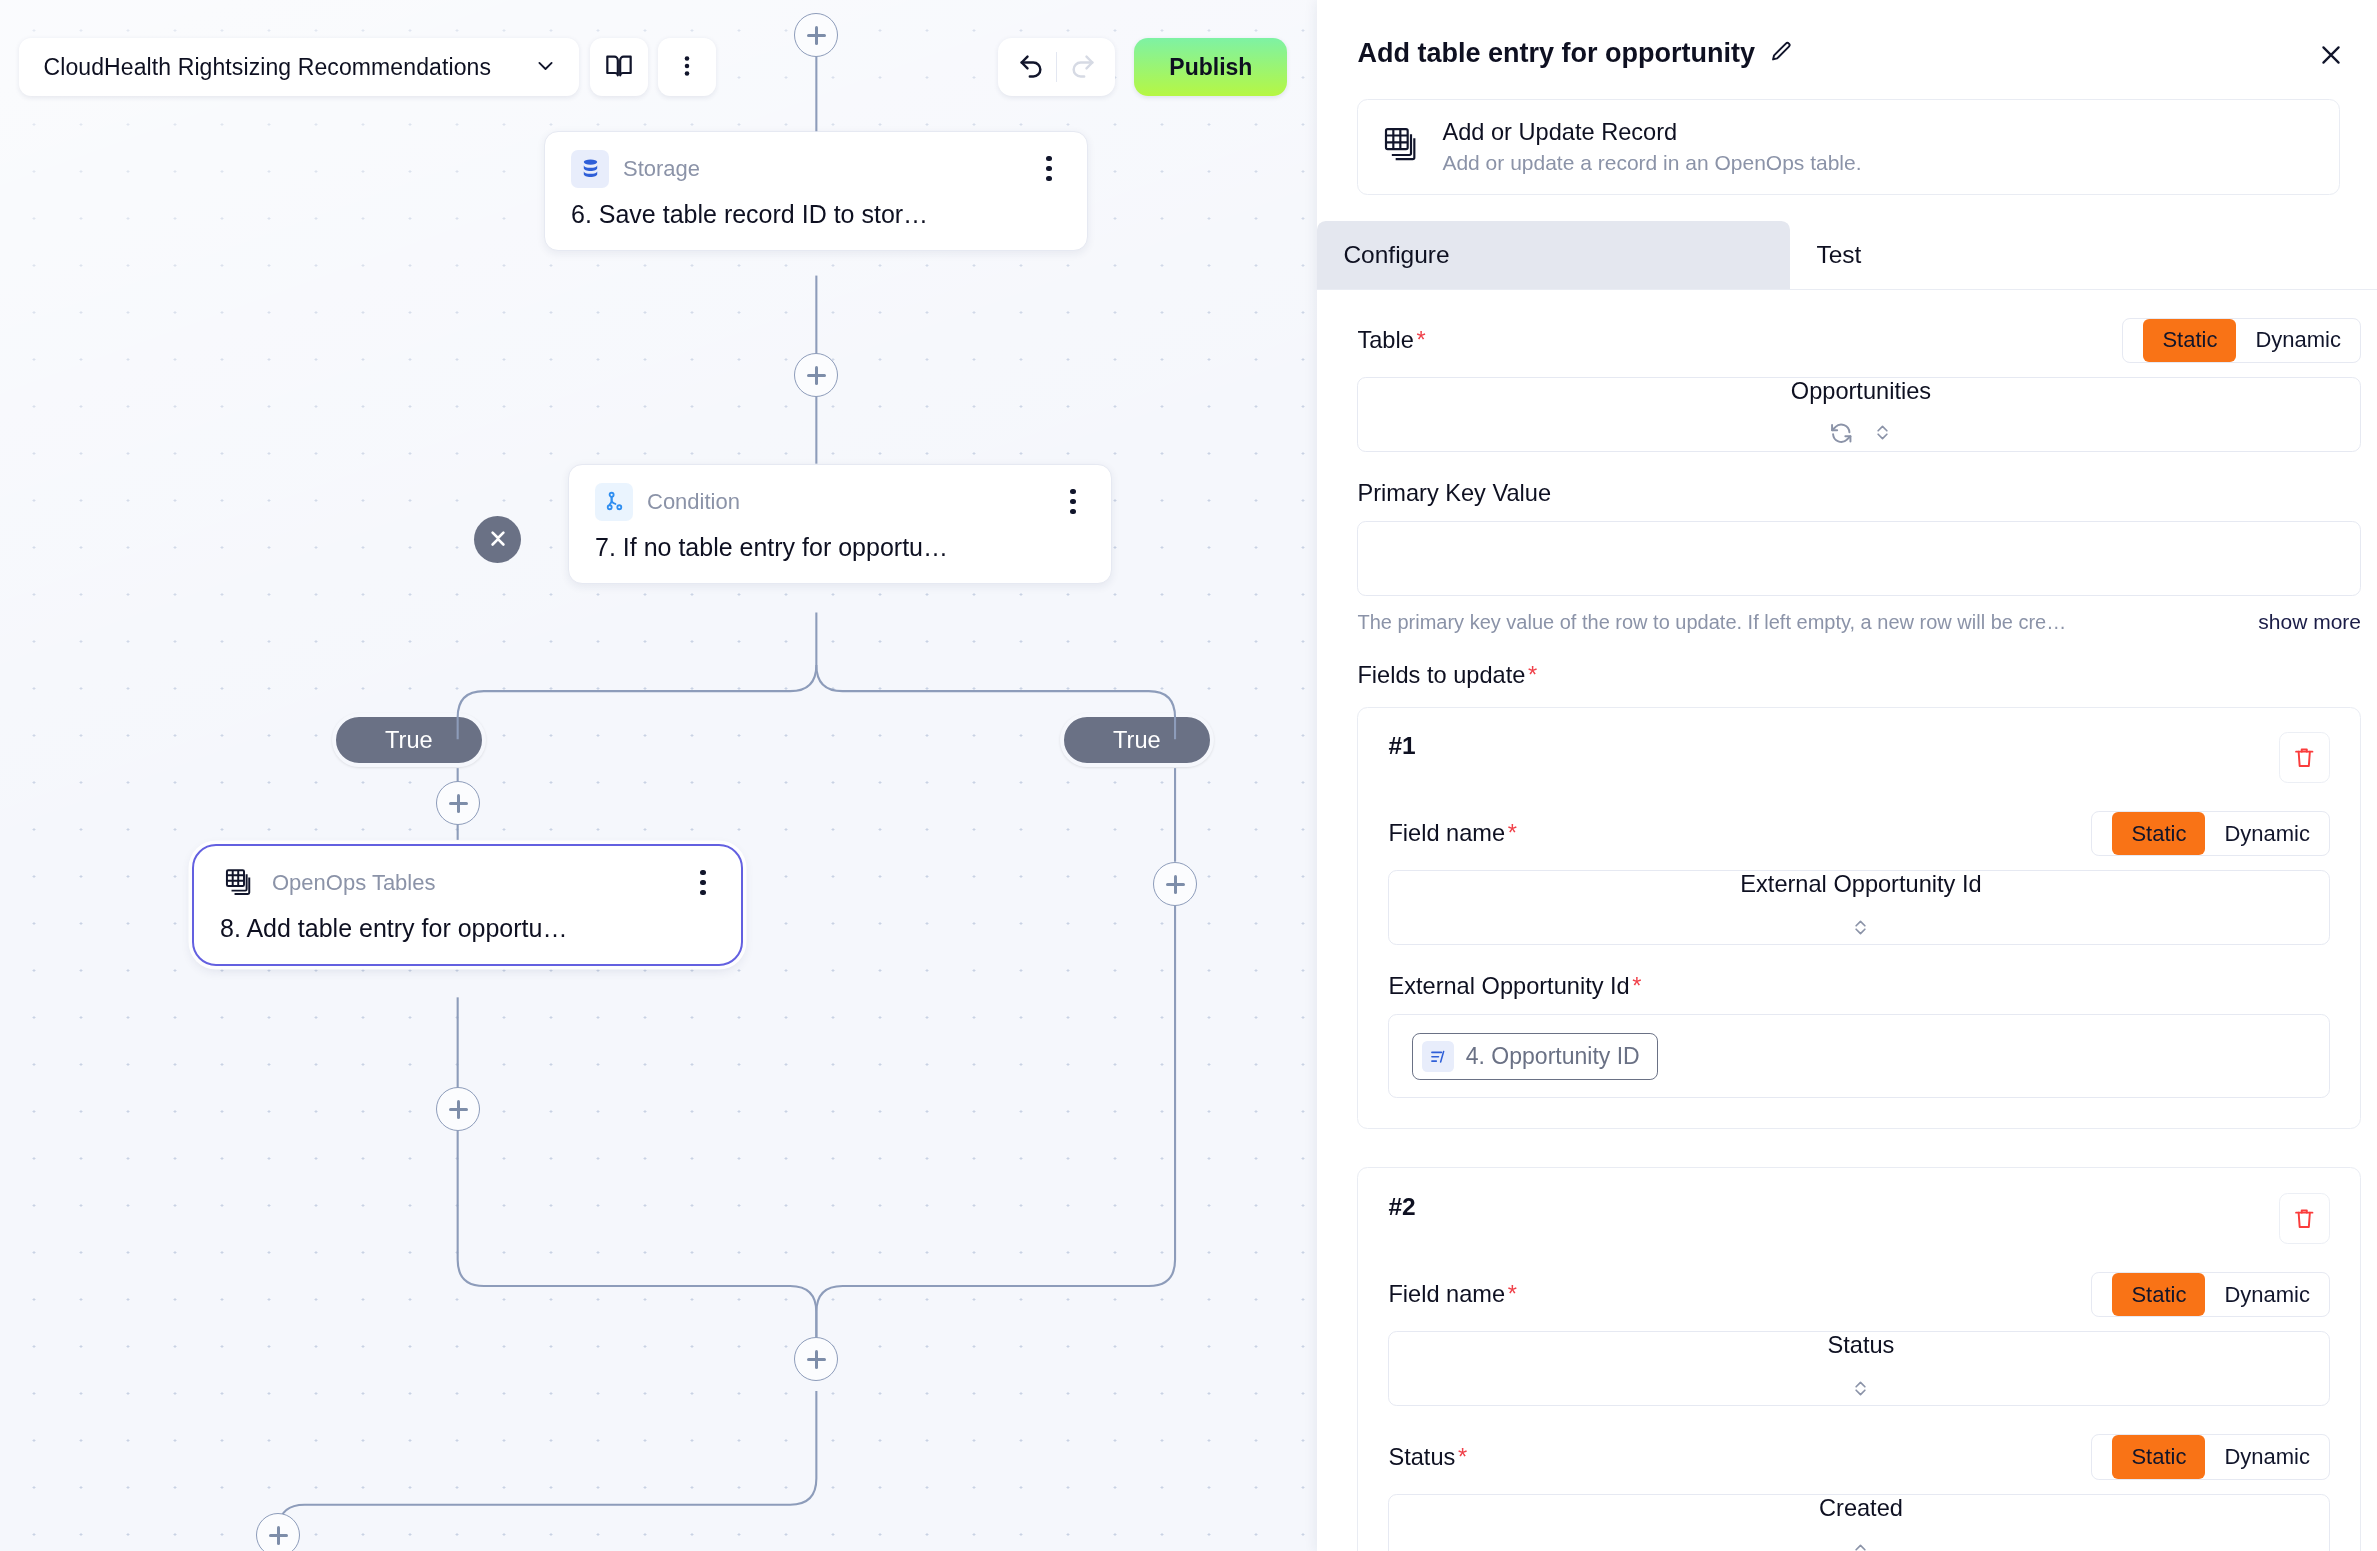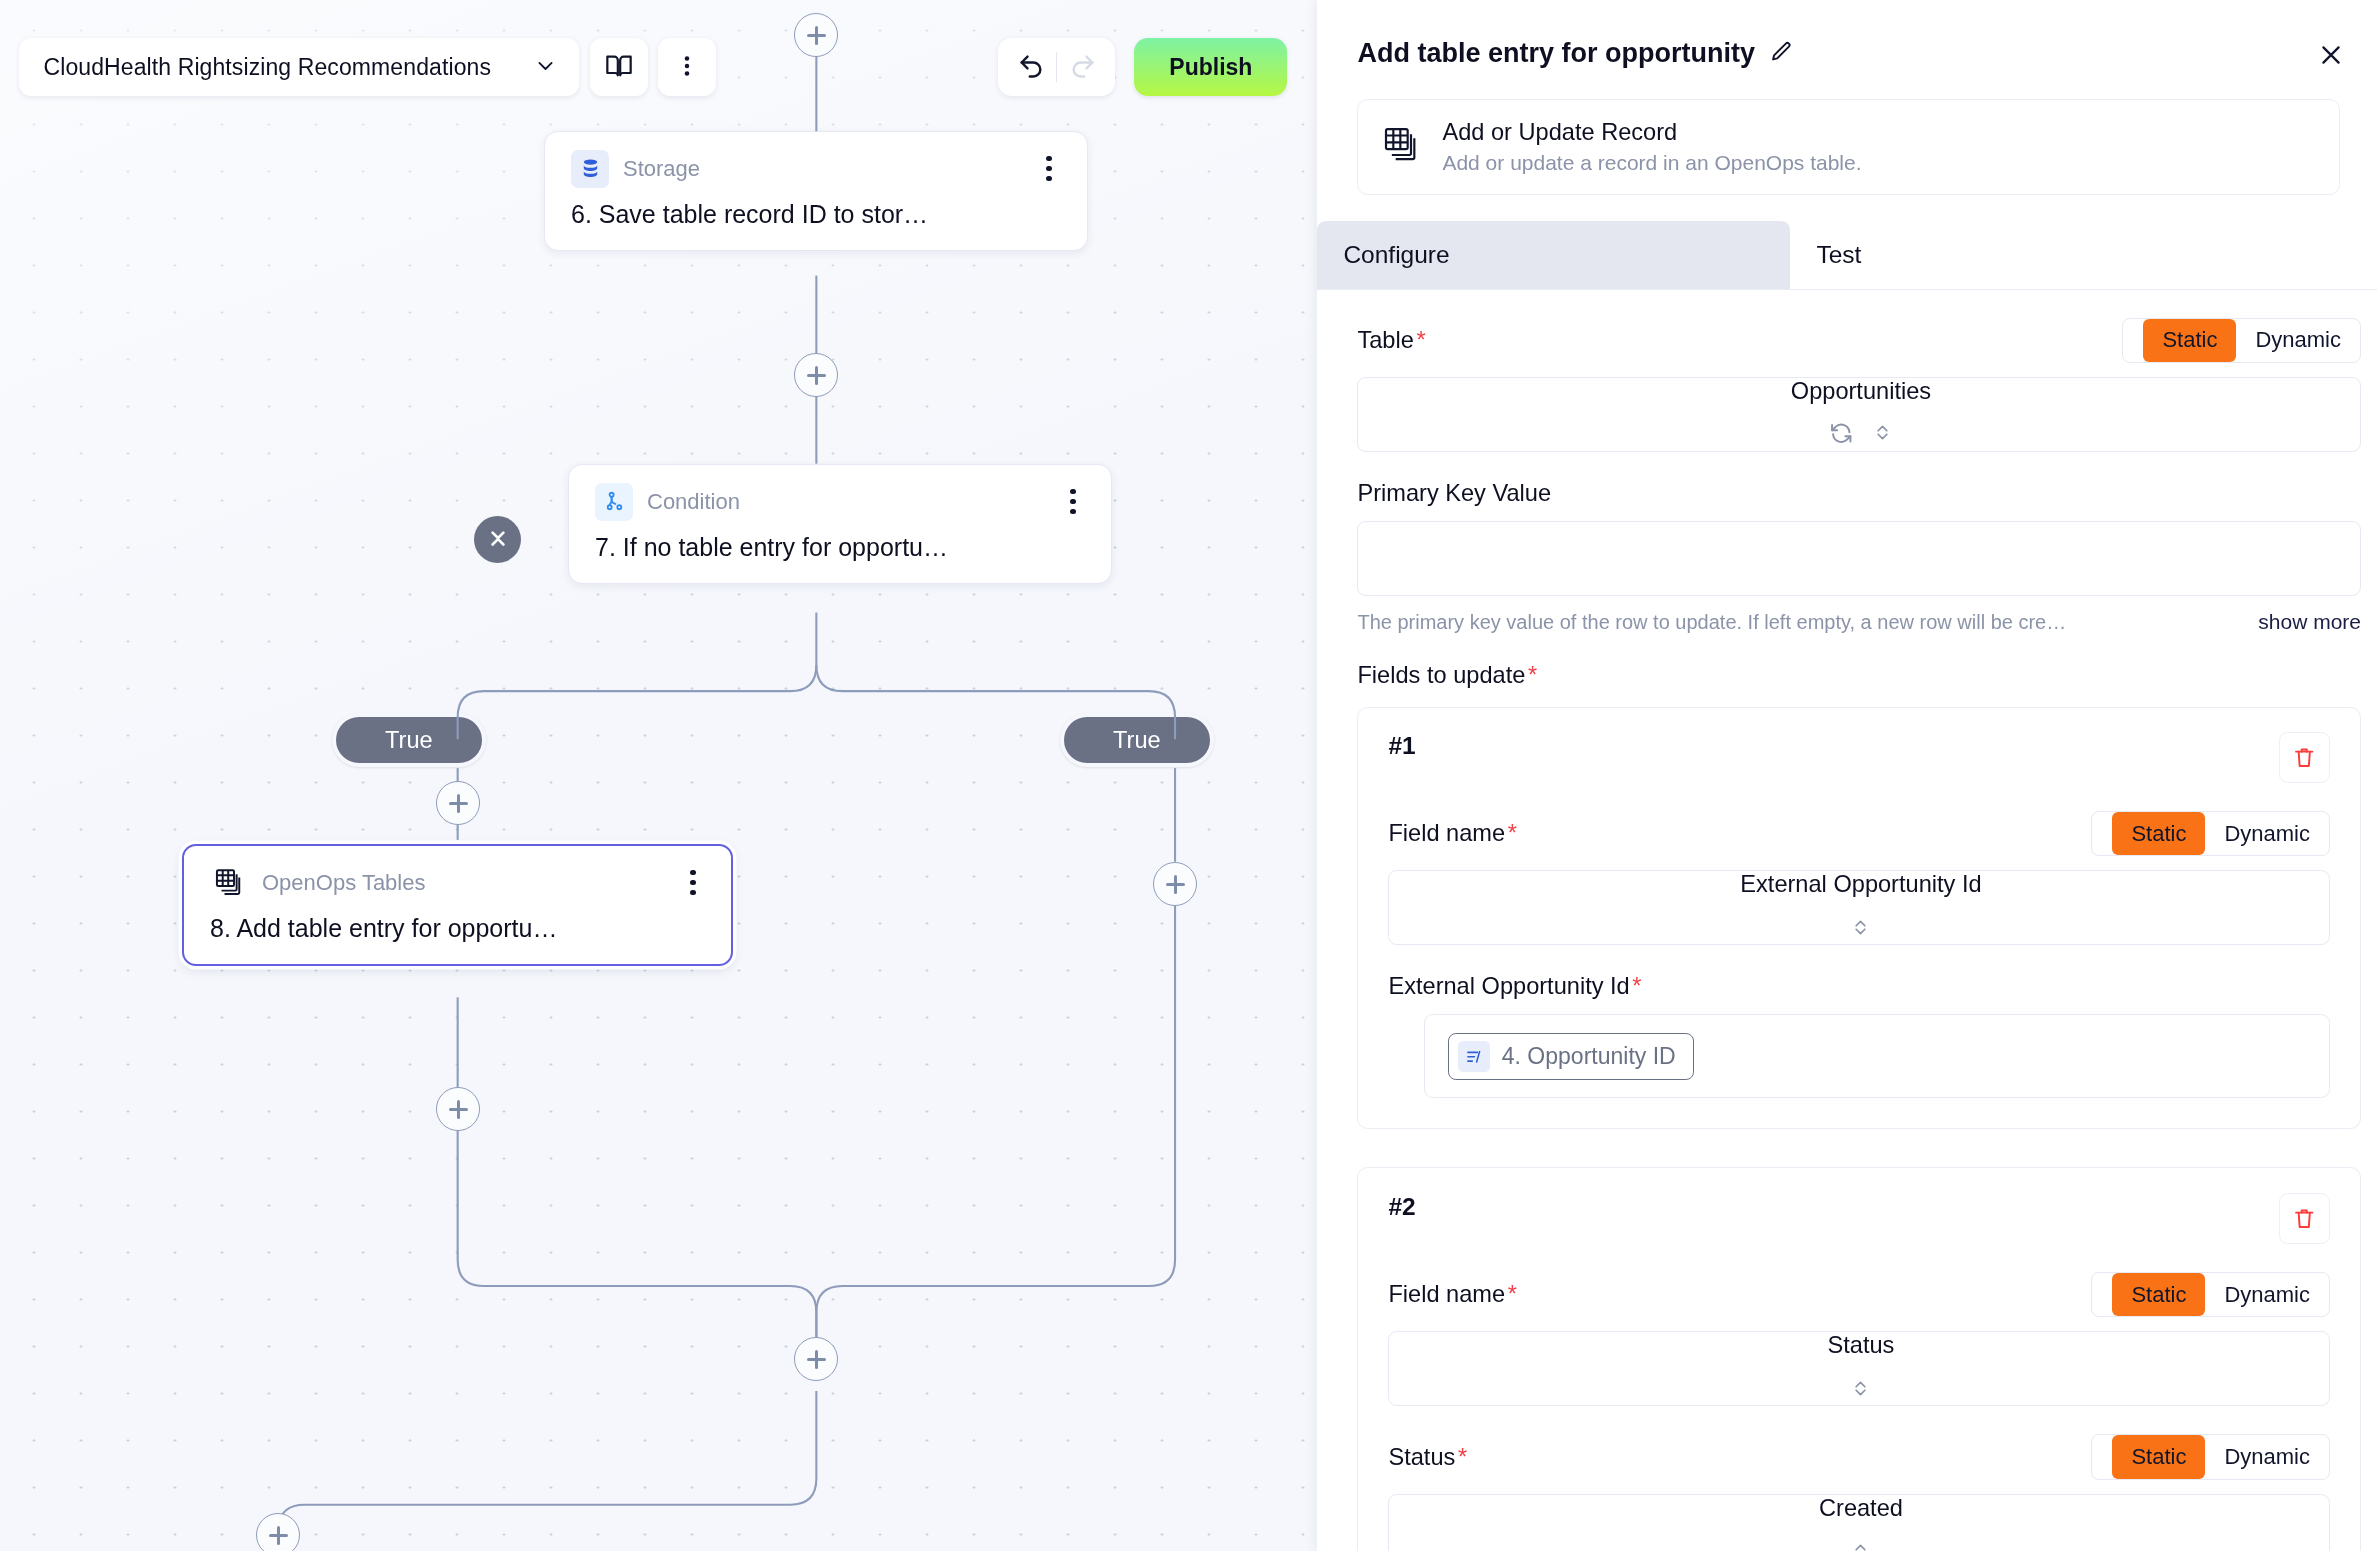--- a/index.html
+++ b/index.html
@@ -162,21 +162,21 @@
   .fc-body { margin-top: 5.2px; }
 
   .token {
     display: inline-flex; align-items: center; gap: 12.2px; background: #fff;
     border: 1.3px solid #6a7185; border-radius: 7.9px; padding: 7px 17.5px 7px 8.7px;
   }
   .token-ico { width: 31.5px; height: 31.5px; border-radius: 5.2px; background: #e8edfb; display: flex; align-items: center; justify-content: center; }
   .token-label { font-size: 23px; color: #6a7185; }
   .token-holder {
     margin-top: 14px; min-height: 84px; border: 1.3px solid #e6e9f2; border-radius: 8.7px;
-    display: flex; align-items: center; padding: 0 23px; margin-left: 36px;
+    display: flex; align-items: center; padding: 0 23px;
   }
 </style>
 </head>
 <body>
 
 <div id="app">
 
   <div id="canvas">
     <div id="canvas-shade"></div>
 
@@ -305,21 +305,21 @@
             <i></i>
             <i></i>
           </span>
       </div>
       <div class="node-title">7. If no table entry for opportu…</div>
     </div>
 
     <div class="branch-label" style="left:332px; top:713px;">True</div>
     <div class="branch-label" style="left:1060px; top:713px;">True</div>
 
-    <div class="node selected" style="left:182px; top:844px; width:551px;">
+    <div class="node selected" style="left:192px; top:844px; width:551px;border-radius:24px;">
       <div class="node-top">
         <span class="node-chip plain">
           <svg width="31.5" height="31.5" viewBox="0 0 24 24" fill="none" stroke="#11152b" stroke-width="1.5">
             <rect x="3" y="2.5" width="13" height="12" rx="1"></rect>
             <path d="M3 6.3h13M3 10.4h13M7.4 2.5v12M11.6 2.5v12"></path>
             <path d="M18 5.5v11.5a1 1 0 0 1-1 1H6.5"></path>
             <path d="M20 8v11.5a1 1 0 0 1-1 1H8.8"></path>
           </svg>
         </span>
         <span class="node-kind">OpenOps Tables</span>

